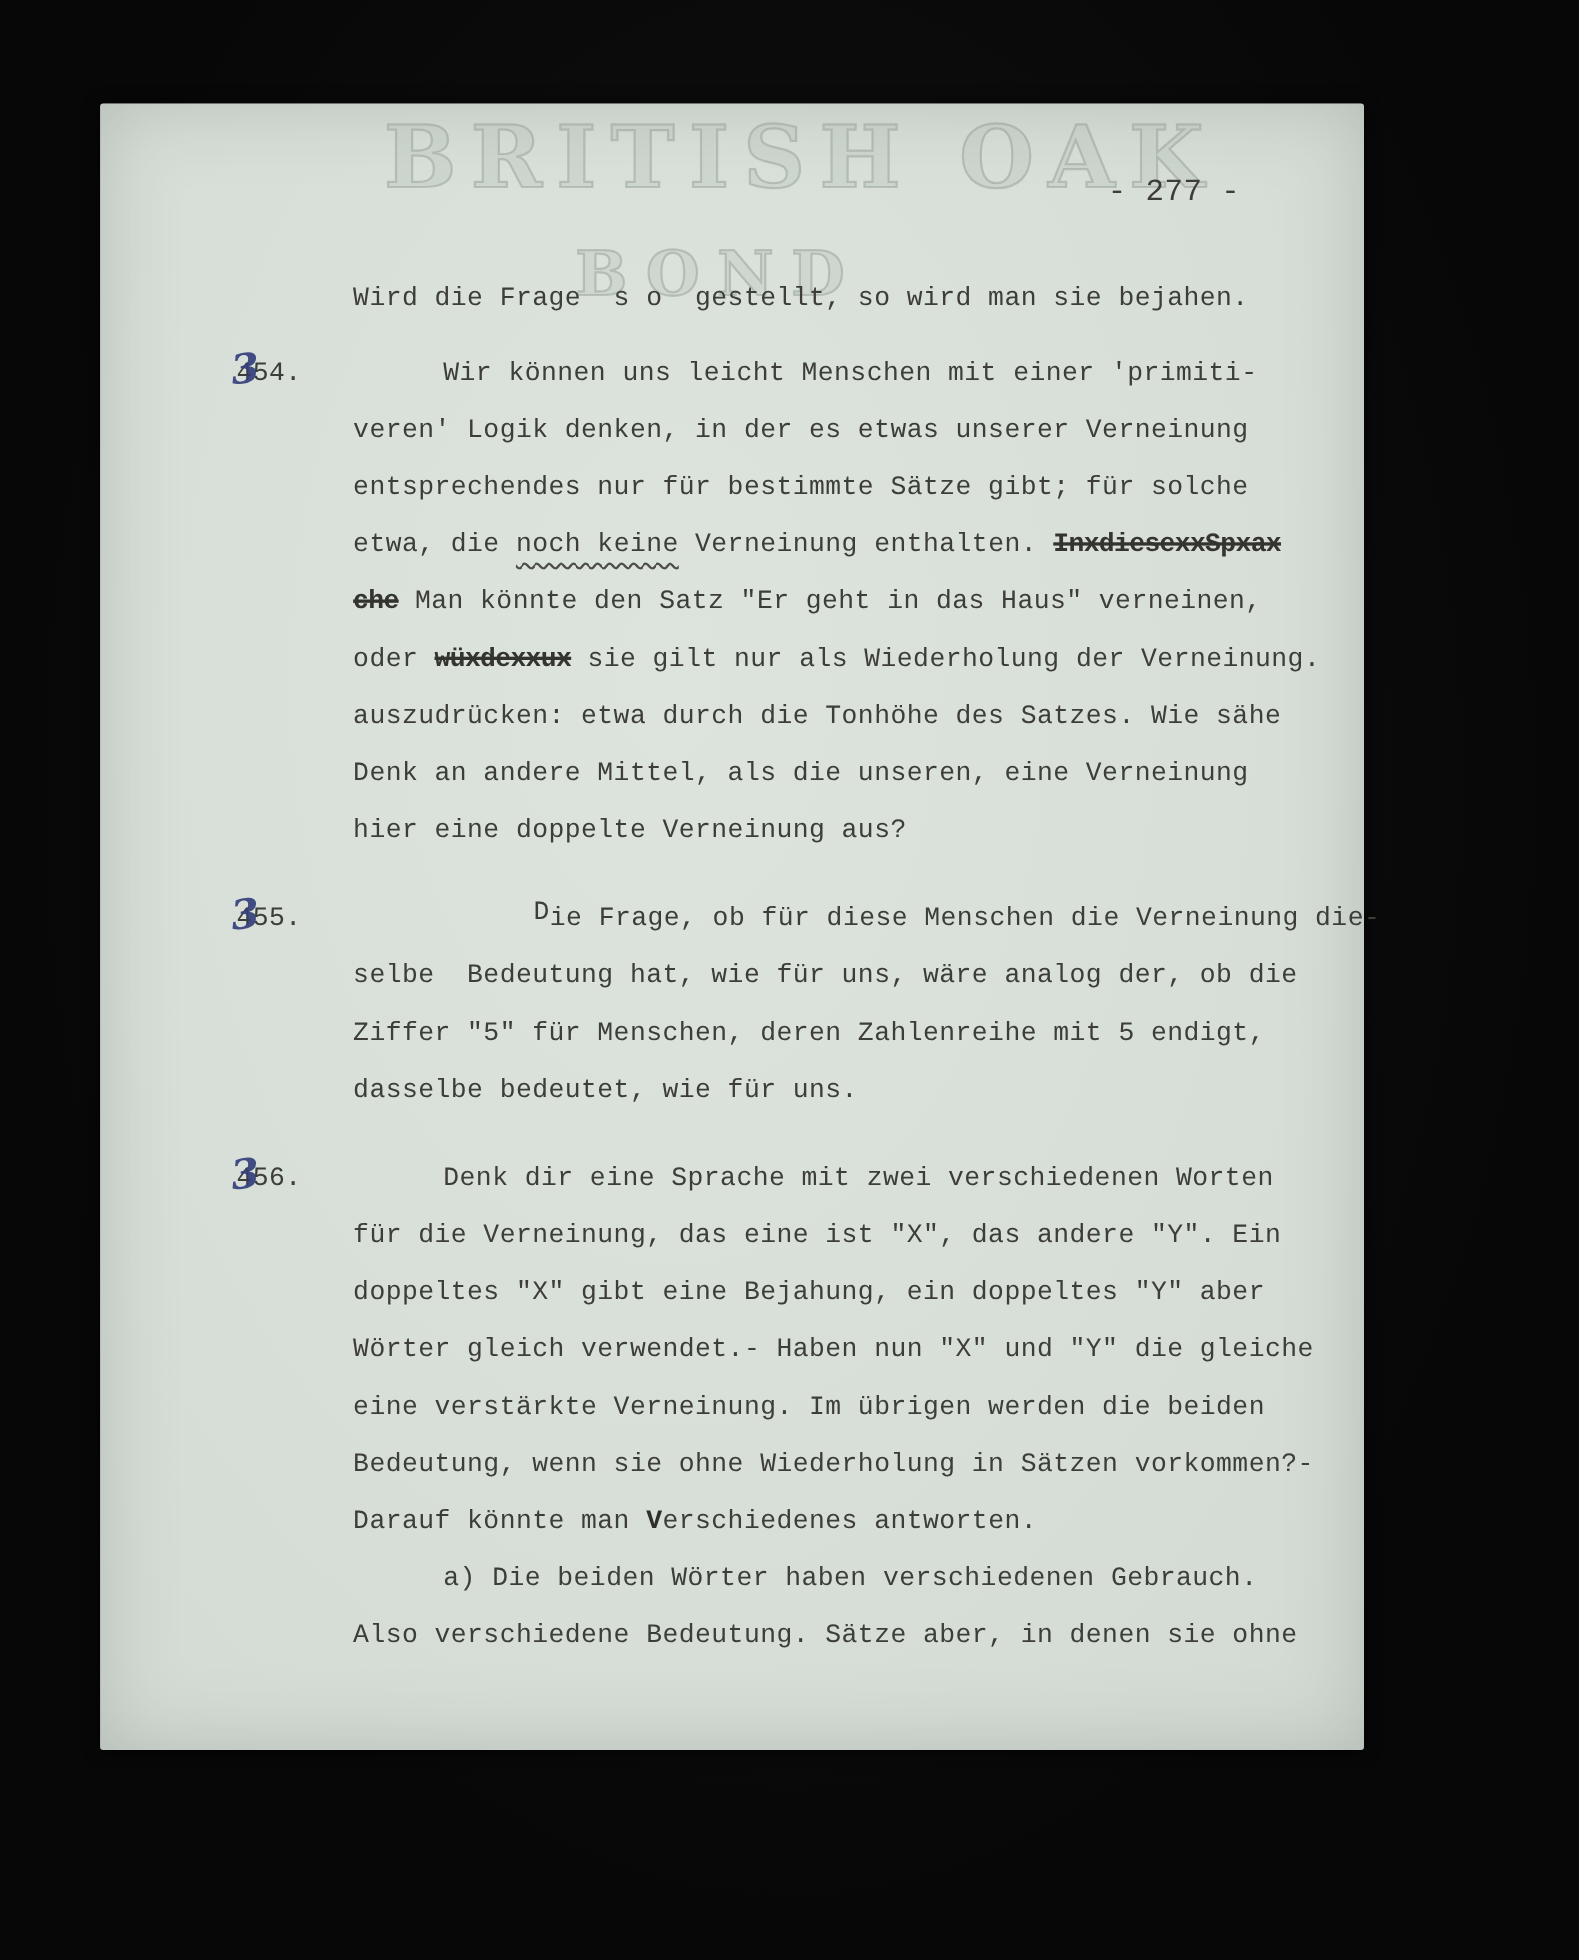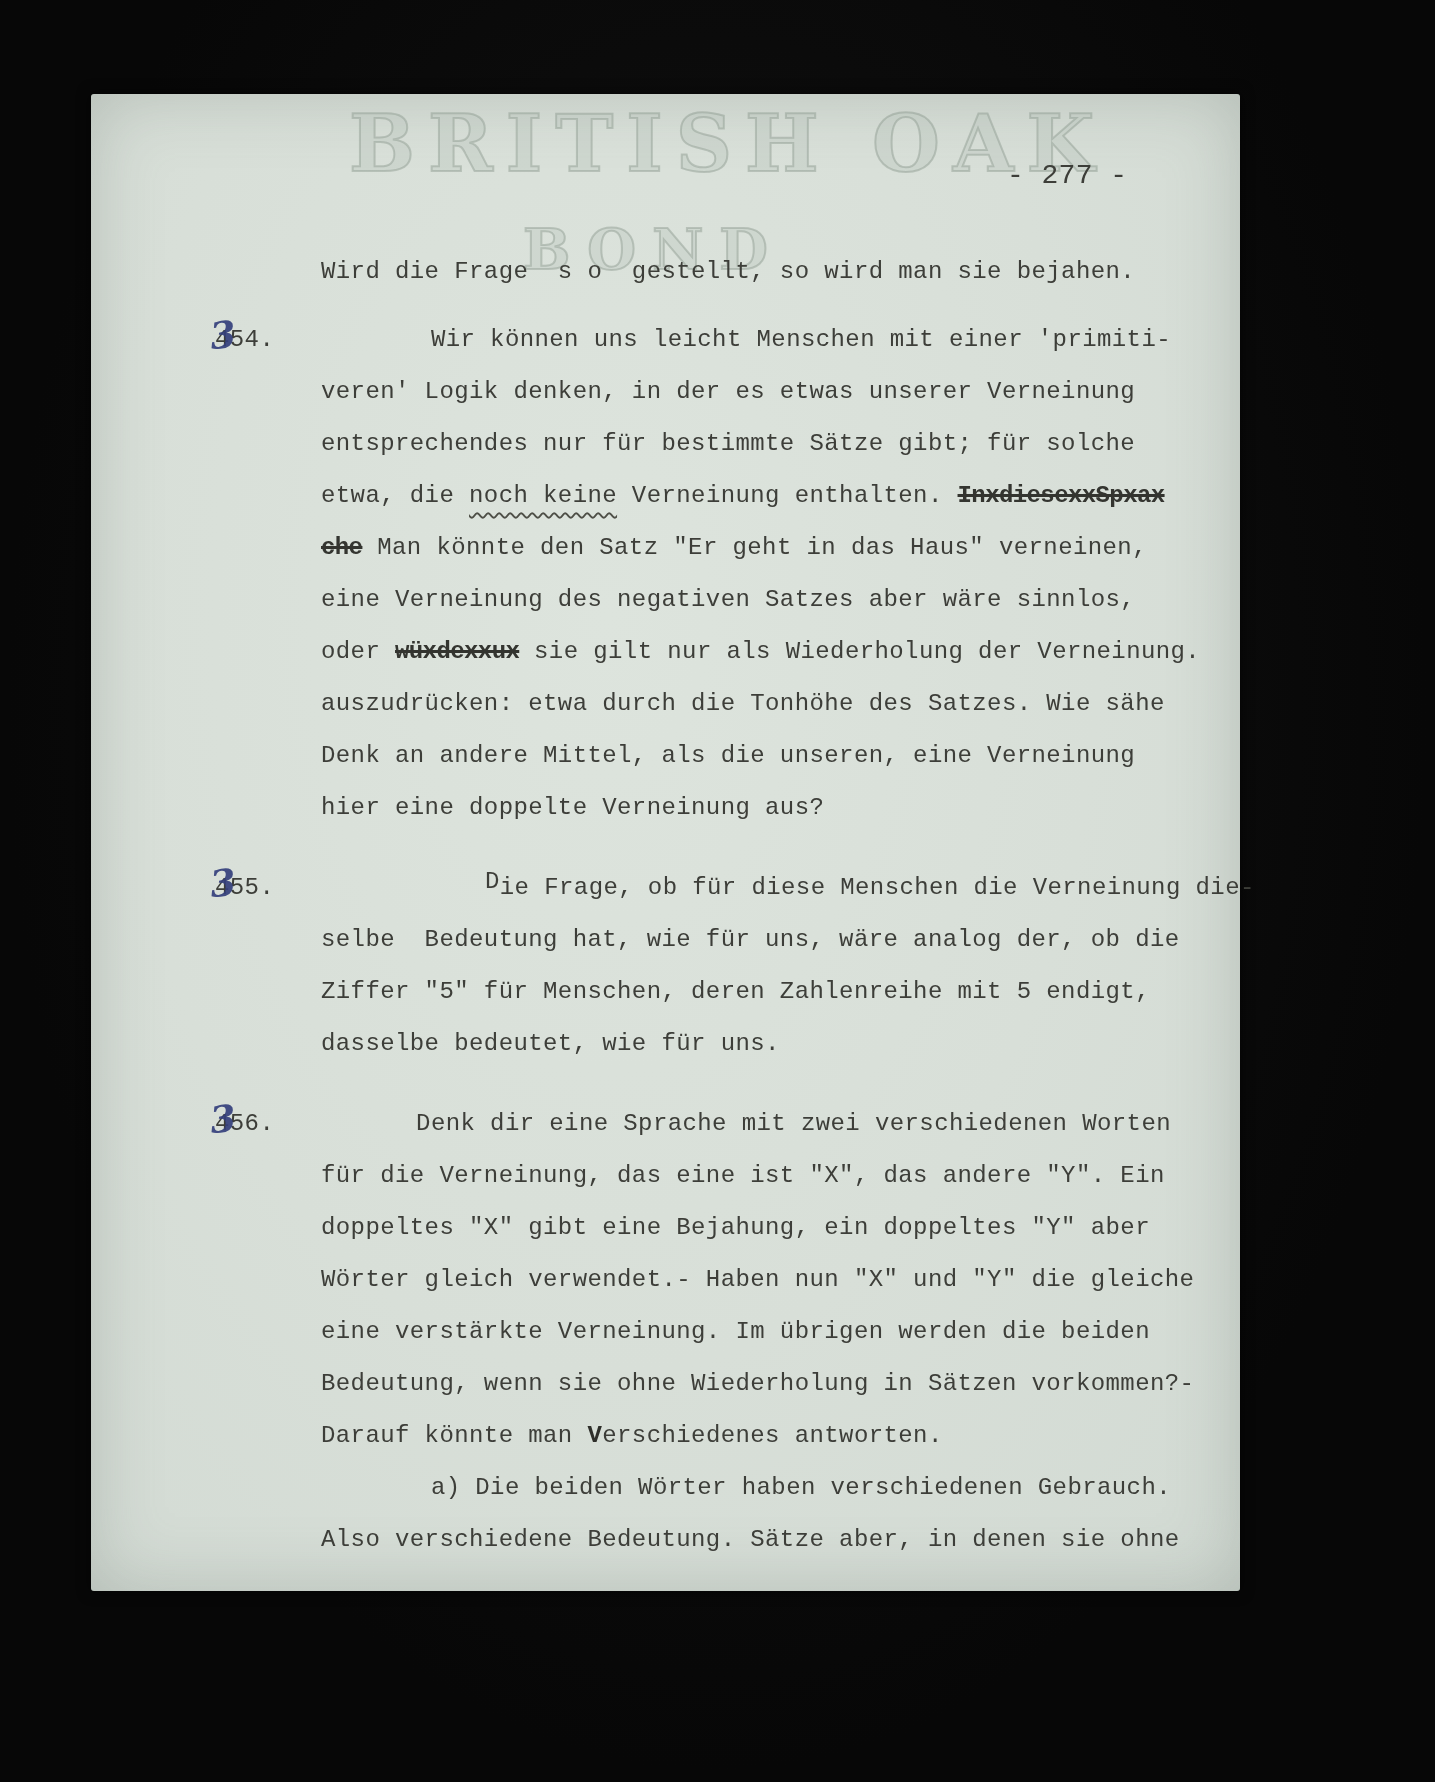--- a/index.html
+++ b/index.html
@@ -73,21 +73,20 @@
     letter-spacing: 0.4px;
     color: #3d3e39;
   }
   .line {
     height: 52px;
     line-height: 52px;
     white-space: pre;
   }
   .line.first {
     text-indent: 82px;
-    text-align: right;
   }
   .para {
     position: relative;
     margin-top: 28px;
   }
   .para.gap-sm {
     margin-top: 16px;
   }
   .pnum {
     position: absolute;
@@ -148,21 +147,20 @@
     <div class="page-number">- 277 -</div>
     <div class="text-block">
         <div class="line">Wird die Frage  s o  gestellt, so wird man sie bejahen.</div>
         <div class="para gap-sm">
           <span class="pnum"><span class="typed">454.</span><span class="ink">3</span></span>
           <div class="line first">Wir können uns leicht Menschen mit einer 'primiti-</div>
           <div class="line">veren' Logik denken, in der es etwas unserer Verneinung</div>
           <div class="line">entsprechendes nur für bestimmte Sätze gibt; für solche</div>
           <div class="line">etwa, die <span class="seg squiggle">noch keine</span> Verneinung enthalten. <span class="seg xed">InxdiesexxSpxax</span></div>
           <div class="line"><span class="seg xed">che</span> Man könnte den Satz "Er geht in das Haus" verneinen,</div>
-          <div class="line">eine Verneinung des negativen Satzes aber wäre sinnlos,</div>
           <div class="line">oder <span class="seg xed">wüxdexxux</span> sie gilt nur als Wiederholung der Verneinung.</div>
           <div class="line">auszudrücken: etwa durch die Tonhöhe des Satzes. Wie sähe</div>
           <div class="line">Denk an andere Mittel, als die unseren, eine Verneinung</div>
           <div class="line">hier eine doppelte Verneinung aus?</div>
         </div>
         <div class="para">
           <span class="pnum"><span class="typed">455.</span><span class="ink">3</span></span>
           <div class="line first"><span class="seg raised">D</span>ie Frage, ob für diese Menschen die Verneinung die-</div>
           <div class="line">selbe  Bedeutung hat, wie für uns, wäre analog der, ob die</div>
           <div class="line">Ziffer "5" für Menschen, deren Zahlenreihe mit 5 endigt,</div>

